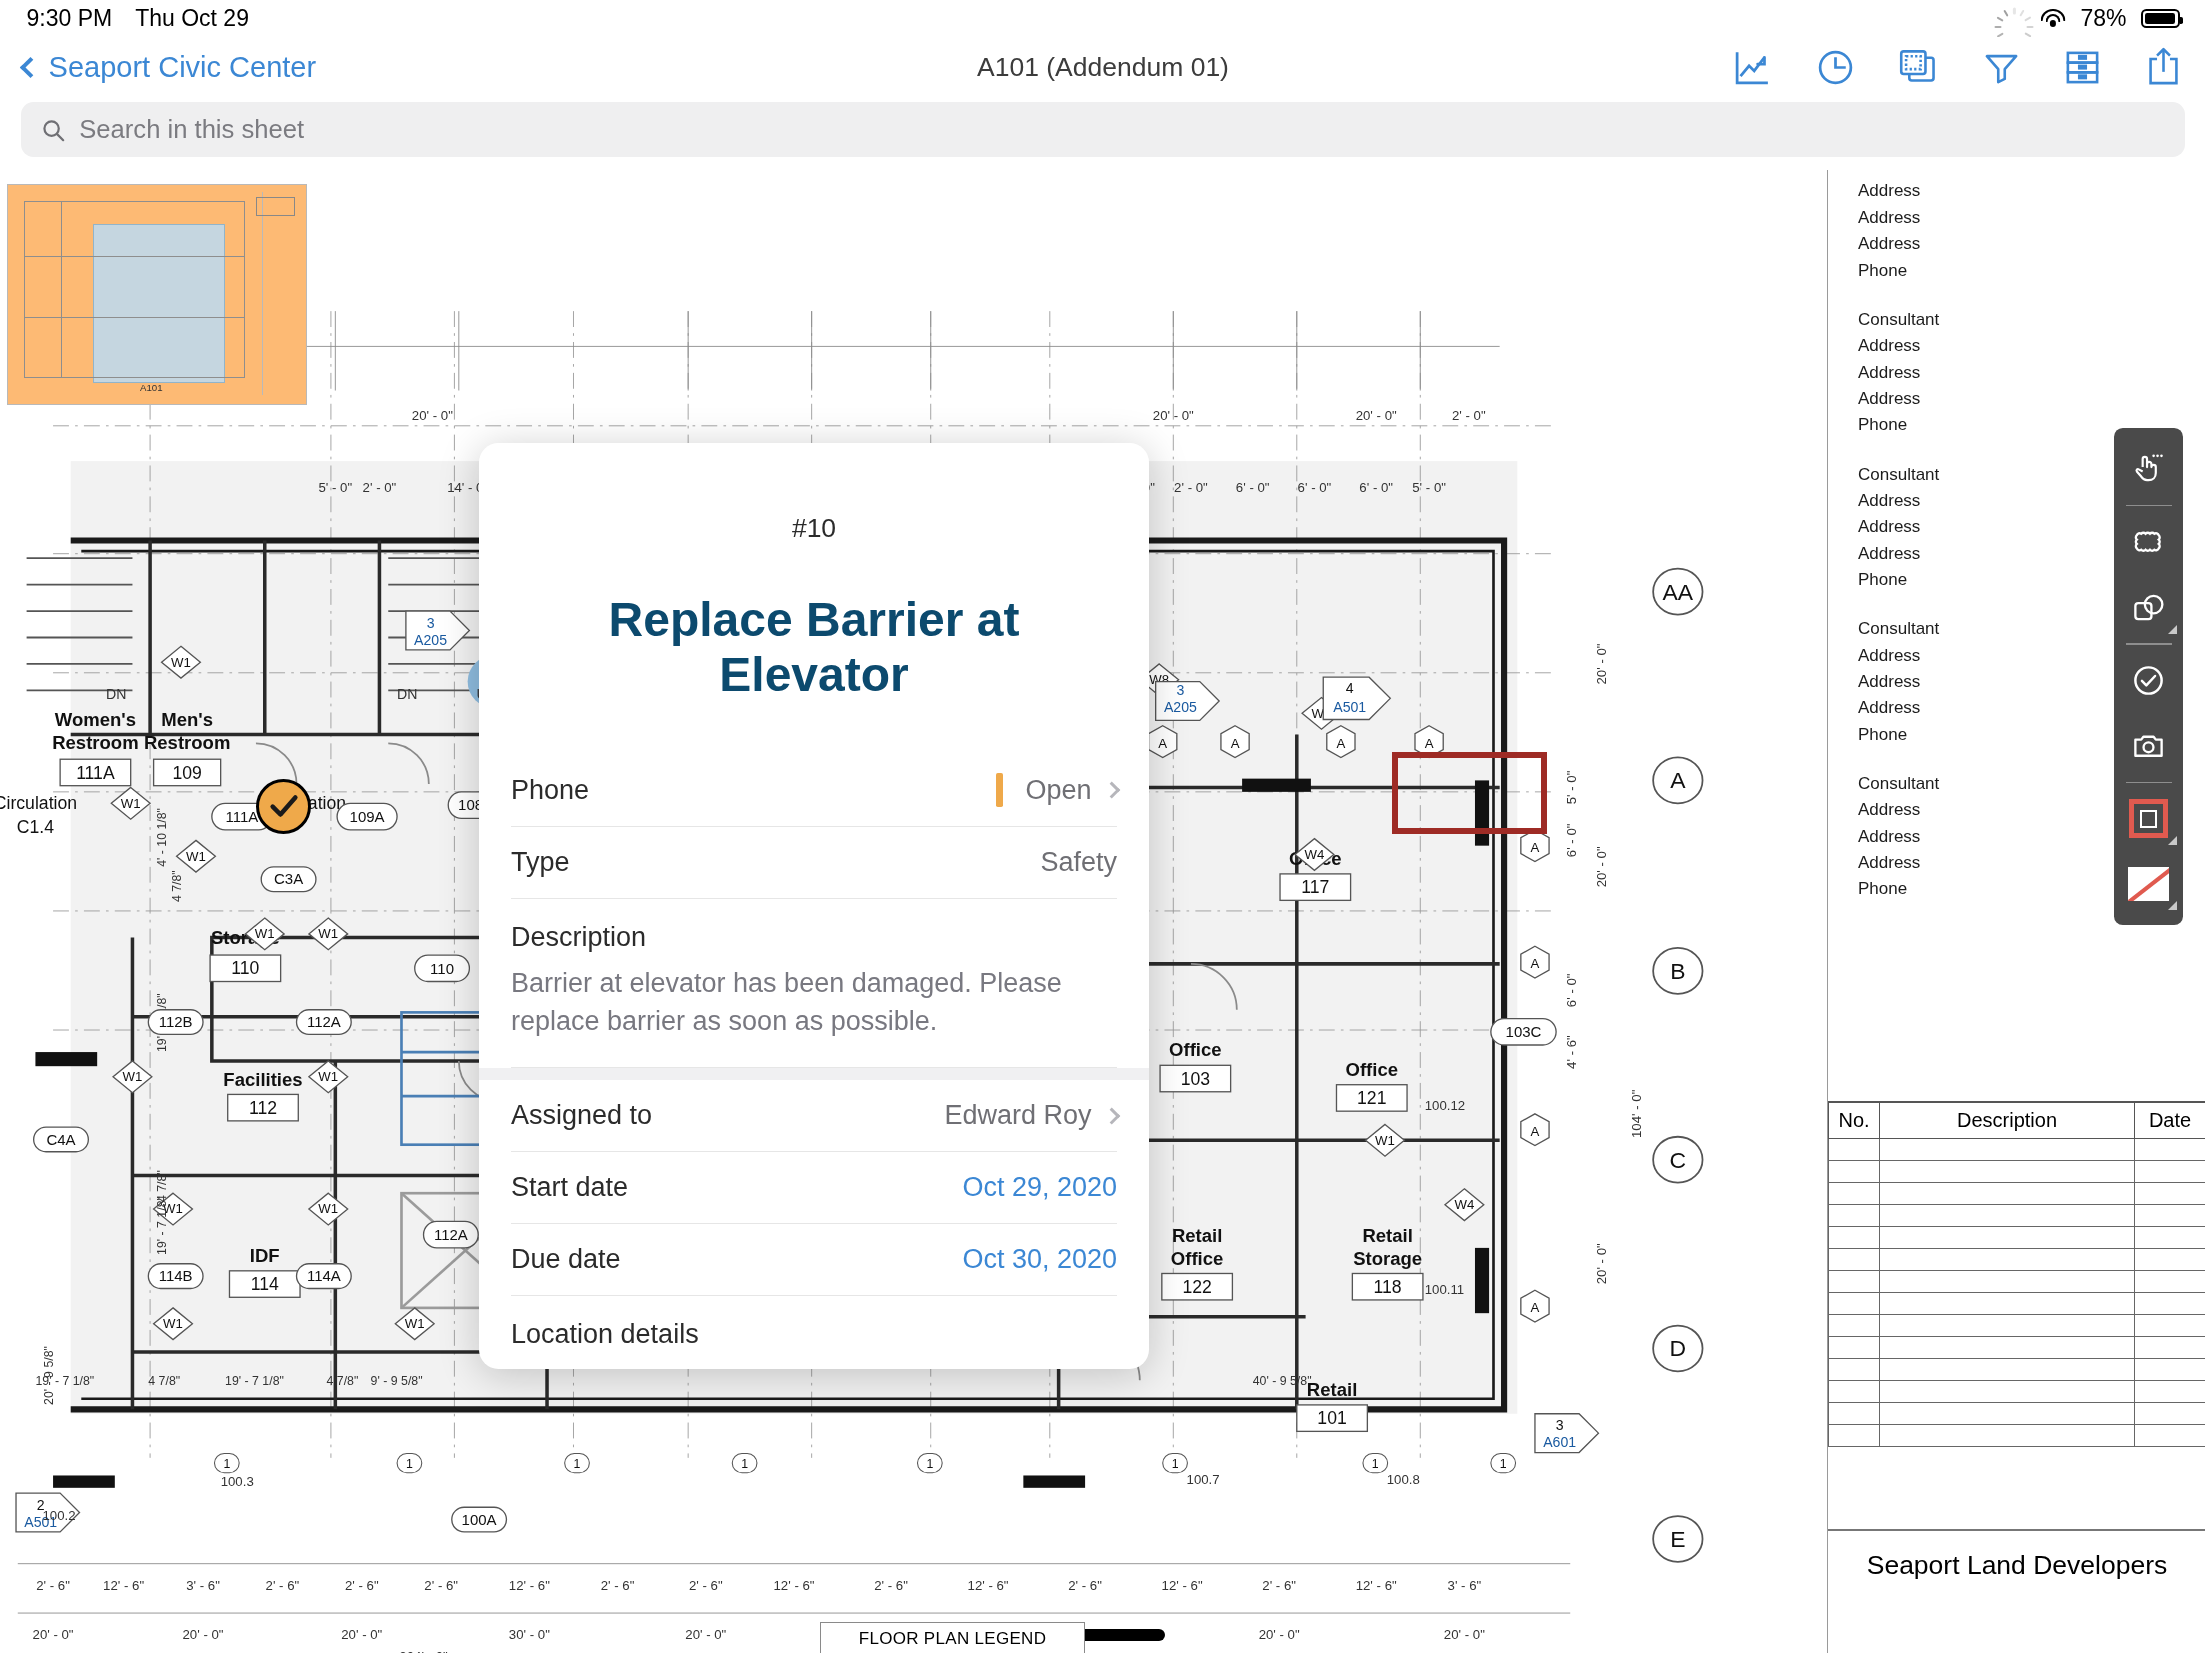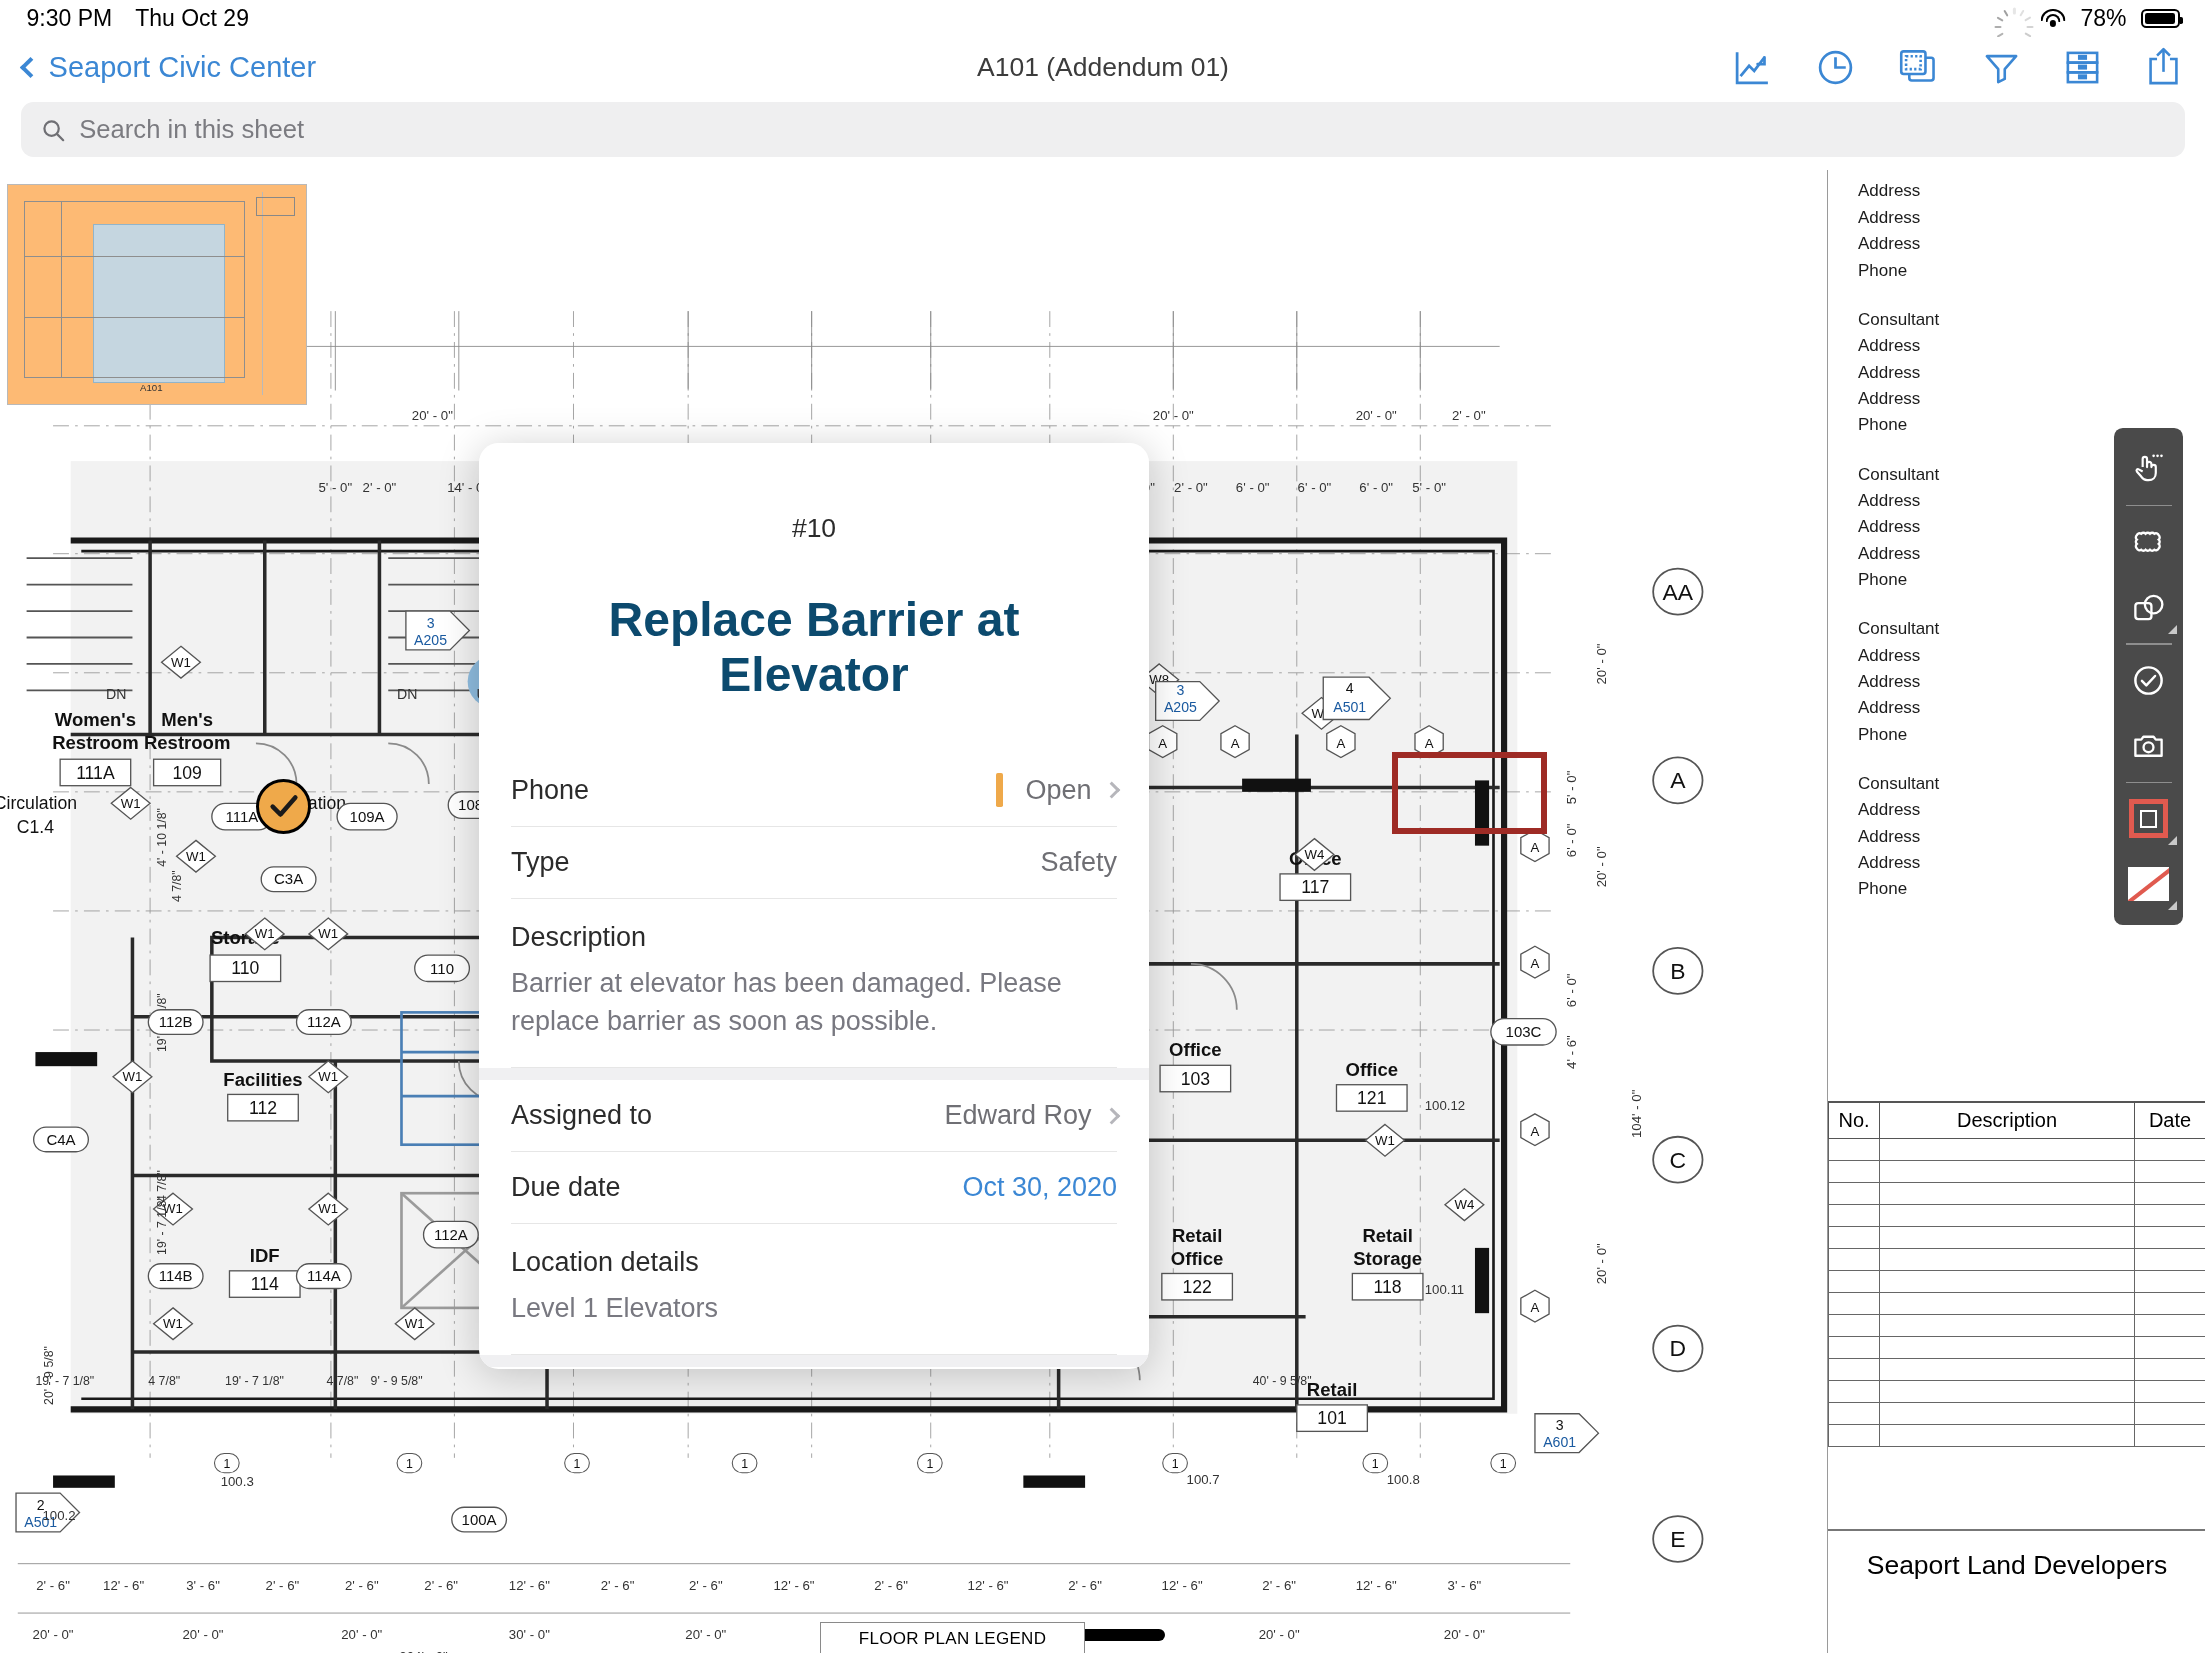--- a/index.html
+++ b/index.html
@@ -911,20 +911,24 @@
       <div class="bigsep"></div>
 
       <div class="row">
         <span class="r-label">Assigned to</span>
         <span class="r-val">
           <span>Edward Roy</span>
           <span class="chev"></span>
         </span>
       </div>
 
+      <div class="row">
+        <span class="r-label">Start date</span>
+        <span class="r-val blue">Oct 29, 2020</span>
+      </div>
 
       <div class="row">
         <span class="r-label">Due date</span>
         <span class="r-val blue">Oct 30, 2020</span>
       </div>
 
       <div class="block">
         <div class="b-label">Location details</div>
         <div class="b-text">Level 1 Elevators</div>
       </div>

